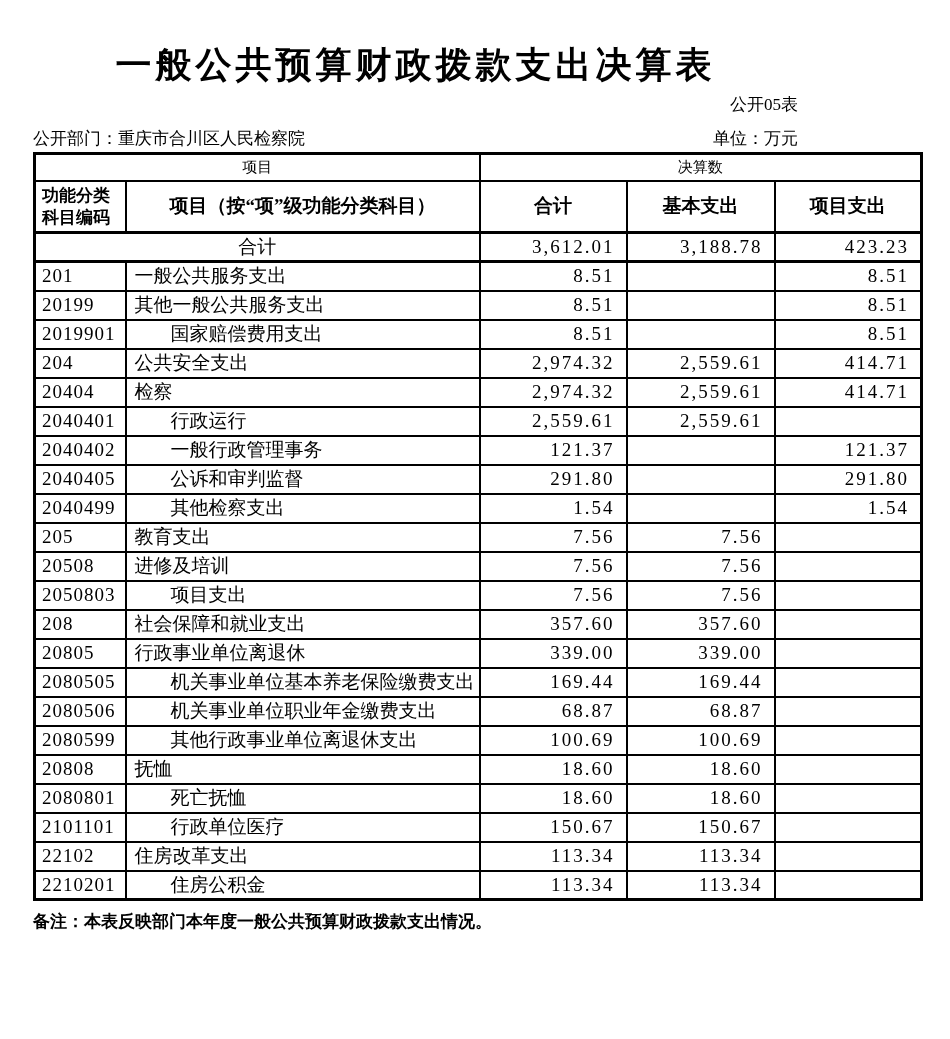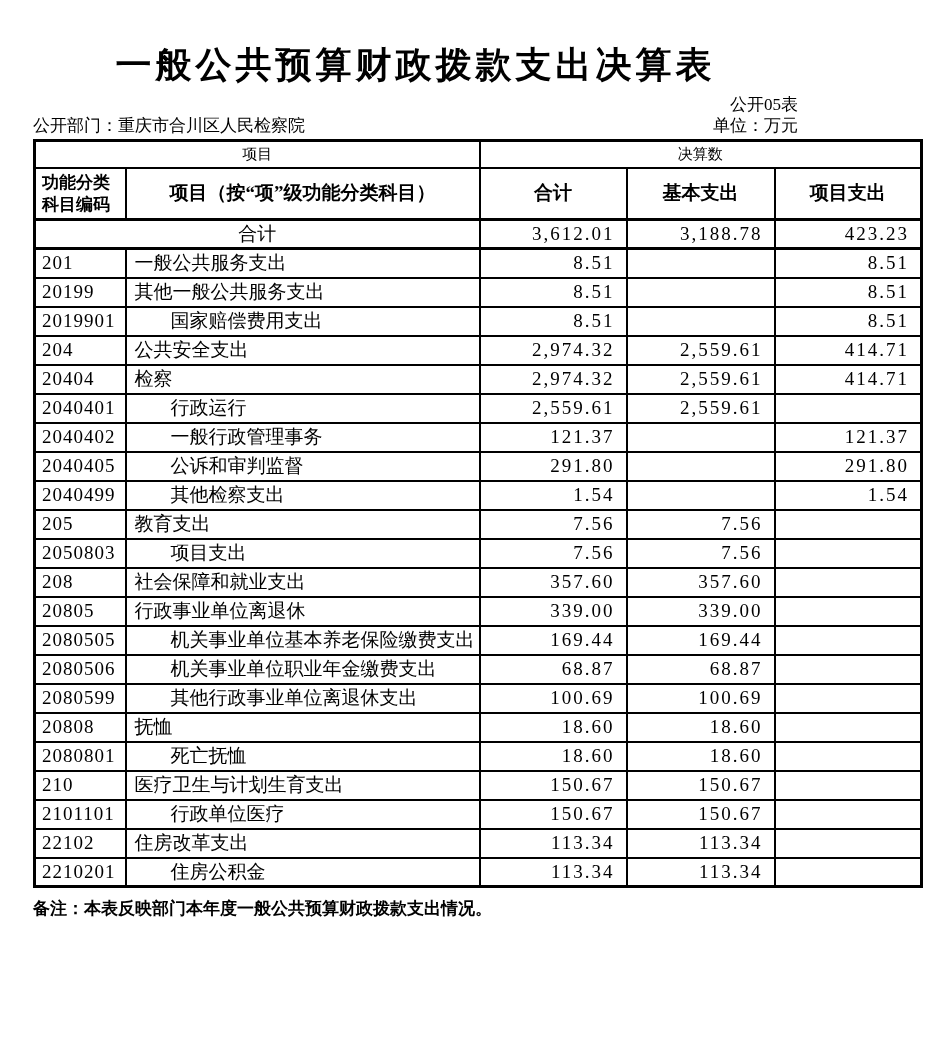--- a/index.html
+++ b/index.html
@@ -28,21 +28,21 @@
     text-align: right;
     font-size: 17px;
     margin-top: 9px;
     line-height: 1.2;
   }
   .meta-row {
     display: flex;
     justify-content: space-between;
     align-items: flex-end;
     font-size: 17px;
-    margin-top: 0;
+    margin-top: 13px;
     line-height: 1.25;
   }
   table.budget {
     border-collapse: collapse;
     table-layout: fixed;
     width: 887px;
     margin-top: 3px;
     border: 3px solid #000;
   }
   table.budget th, table.budget td {
@@ -212,20 +212,27 @@
     <td class="num-cell">1.54</td>
   </tr>
         <tr class="data-row">
     <td class="code-cell">205</td>
     <td class="item-cell">教育支出</td>
     <td class="num-cell">7.56</td>
     <td class="num-cell">7.56</td>
     <td class="num-cell"></td>
   </tr>
         <tr class="data-row">
+    <td class="code-cell">20508</td>
+    <td class="item-cell">进修及培训</td>
+    <td class="num-cell">7.56</td>
+    <td class="num-cell">7.56</td>
+    <td class="num-cell"></td>
+  </tr>
+        <tr class="data-row">
     <td class="code-cell">2050803</td>
     <td class="item-cell indent">项目支出</td>
     <td class="num-cell">7.56</td>
     <td class="num-cell">7.56</td>
     <td class="num-cell"></td>
   </tr>
         <tr class="data-row">
     <td class="code-cell">208</td>
     <td class="item-cell">社会保障和就业支出</td>
     <td class="num-cell">357.60</td>
@@ -268,27 +275,20 @@
     <td class="num-cell"></td>
   </tr>
         <tr class="data-row">
     <td class="code-cell">2080801</td>
     <td class="item-cell indent">死亡抚恤</td>
     <td class="num-cell">18.60</td>
     <td class="num-cell">18.60</td>
     <td class="num-cell"></td>
   </tr>
         <tr class="data-row">
-    <td class="code-cell">210</td>
-    <td class="item-cell">医疗卫生与计划生育支出</td>
-    <td class="num-cell">150.67</td>
-    <td class="num-cell">150.67</td>
-    <td class="num-cell"></td>
-  </tr>
-        <tr class="data-row">
     <td class="code-cell">2101101</td>
     <td class="item-cell indent">行政单位医疗</td>
     <td class="num-cell">150.67</td>
     <td class="num-cell">150.67</td>
     <td class="num-cell"></td>
   </tr>
         <tr class="data-row">
     <td class="code-cell">22102</td>
     <td class="item-cell">住房改革支出</td>
     <td class="num-cell">113.34</td>

